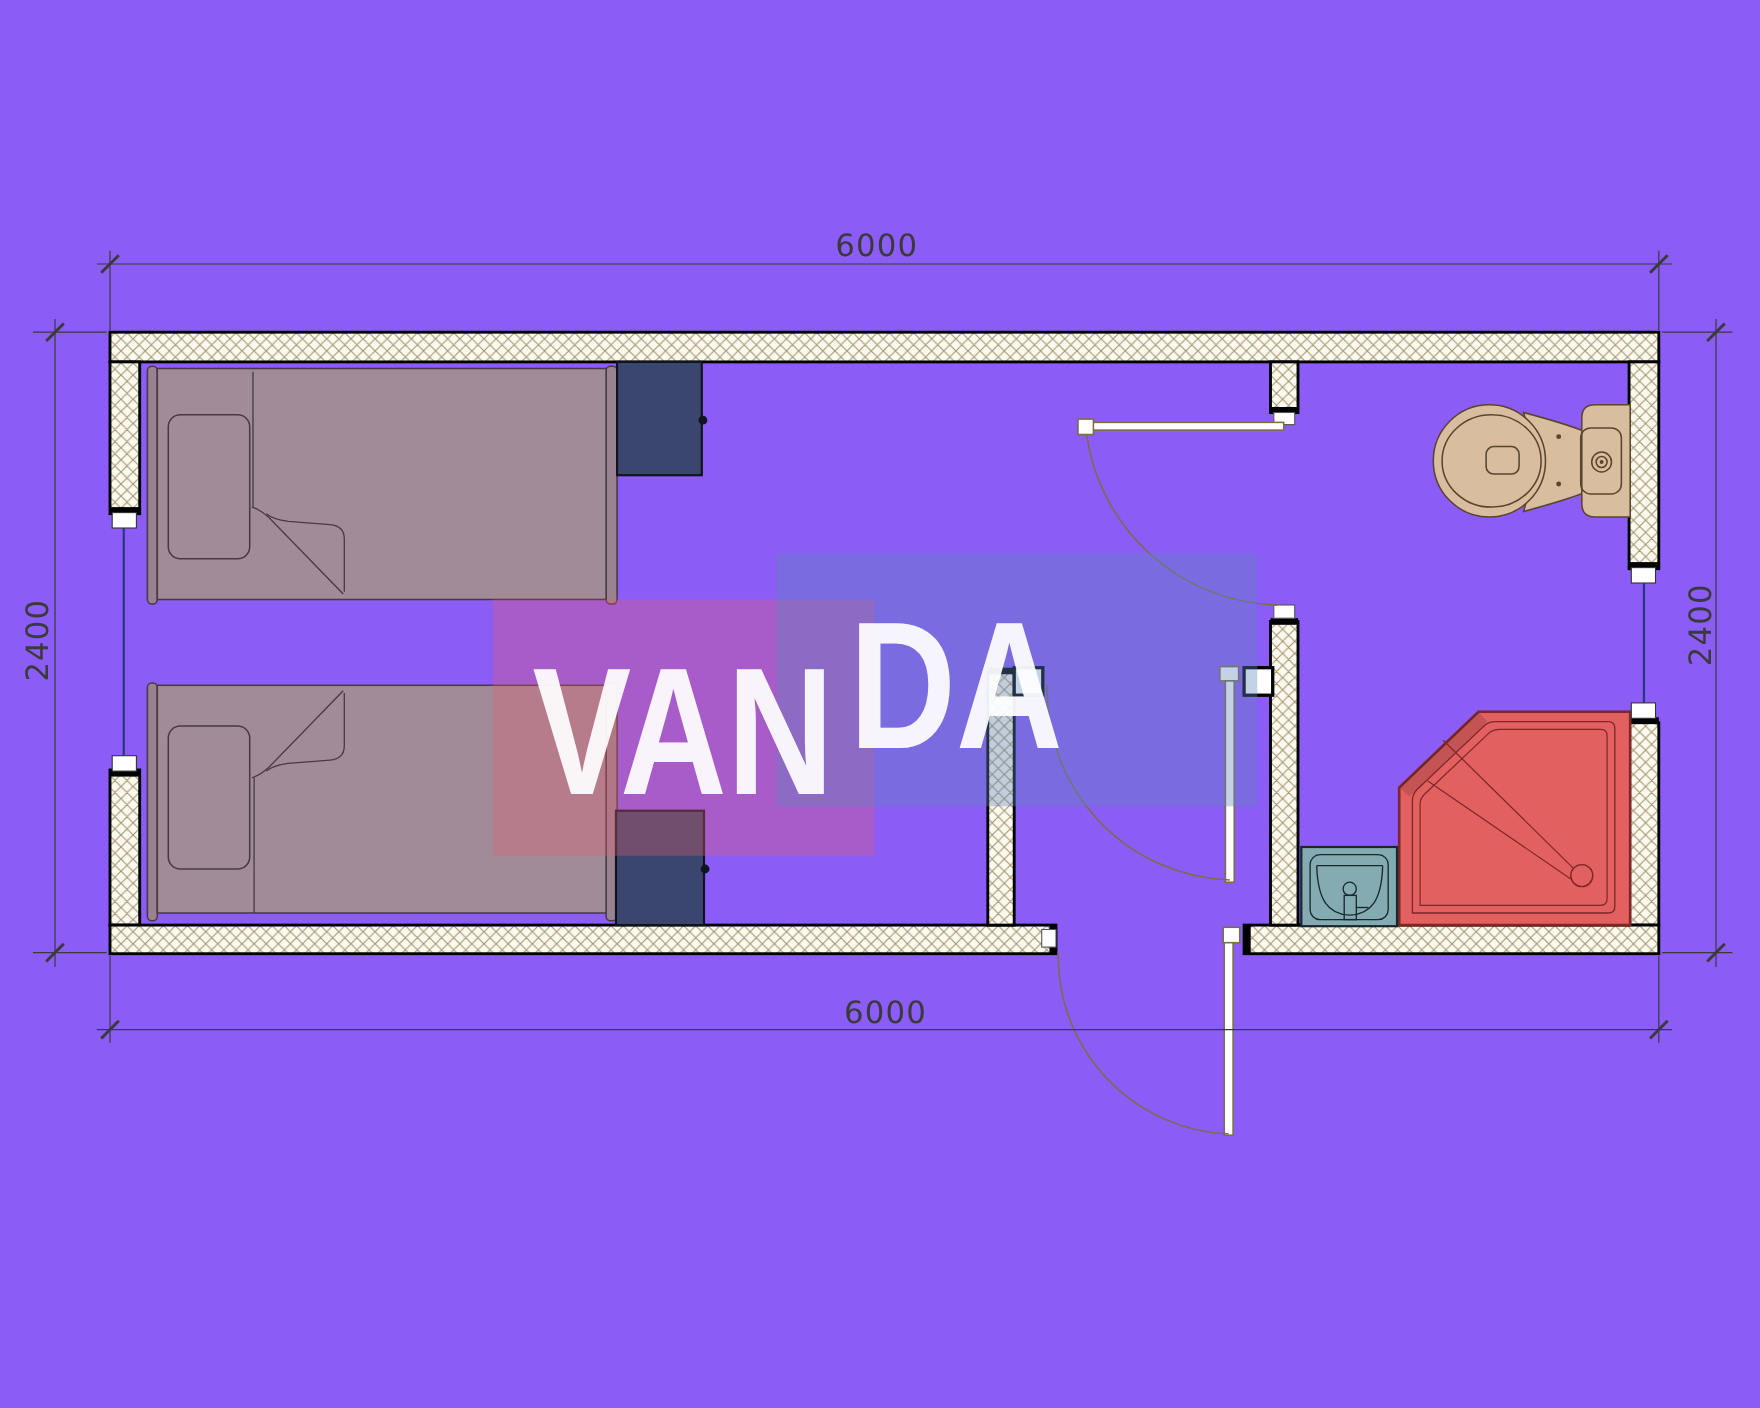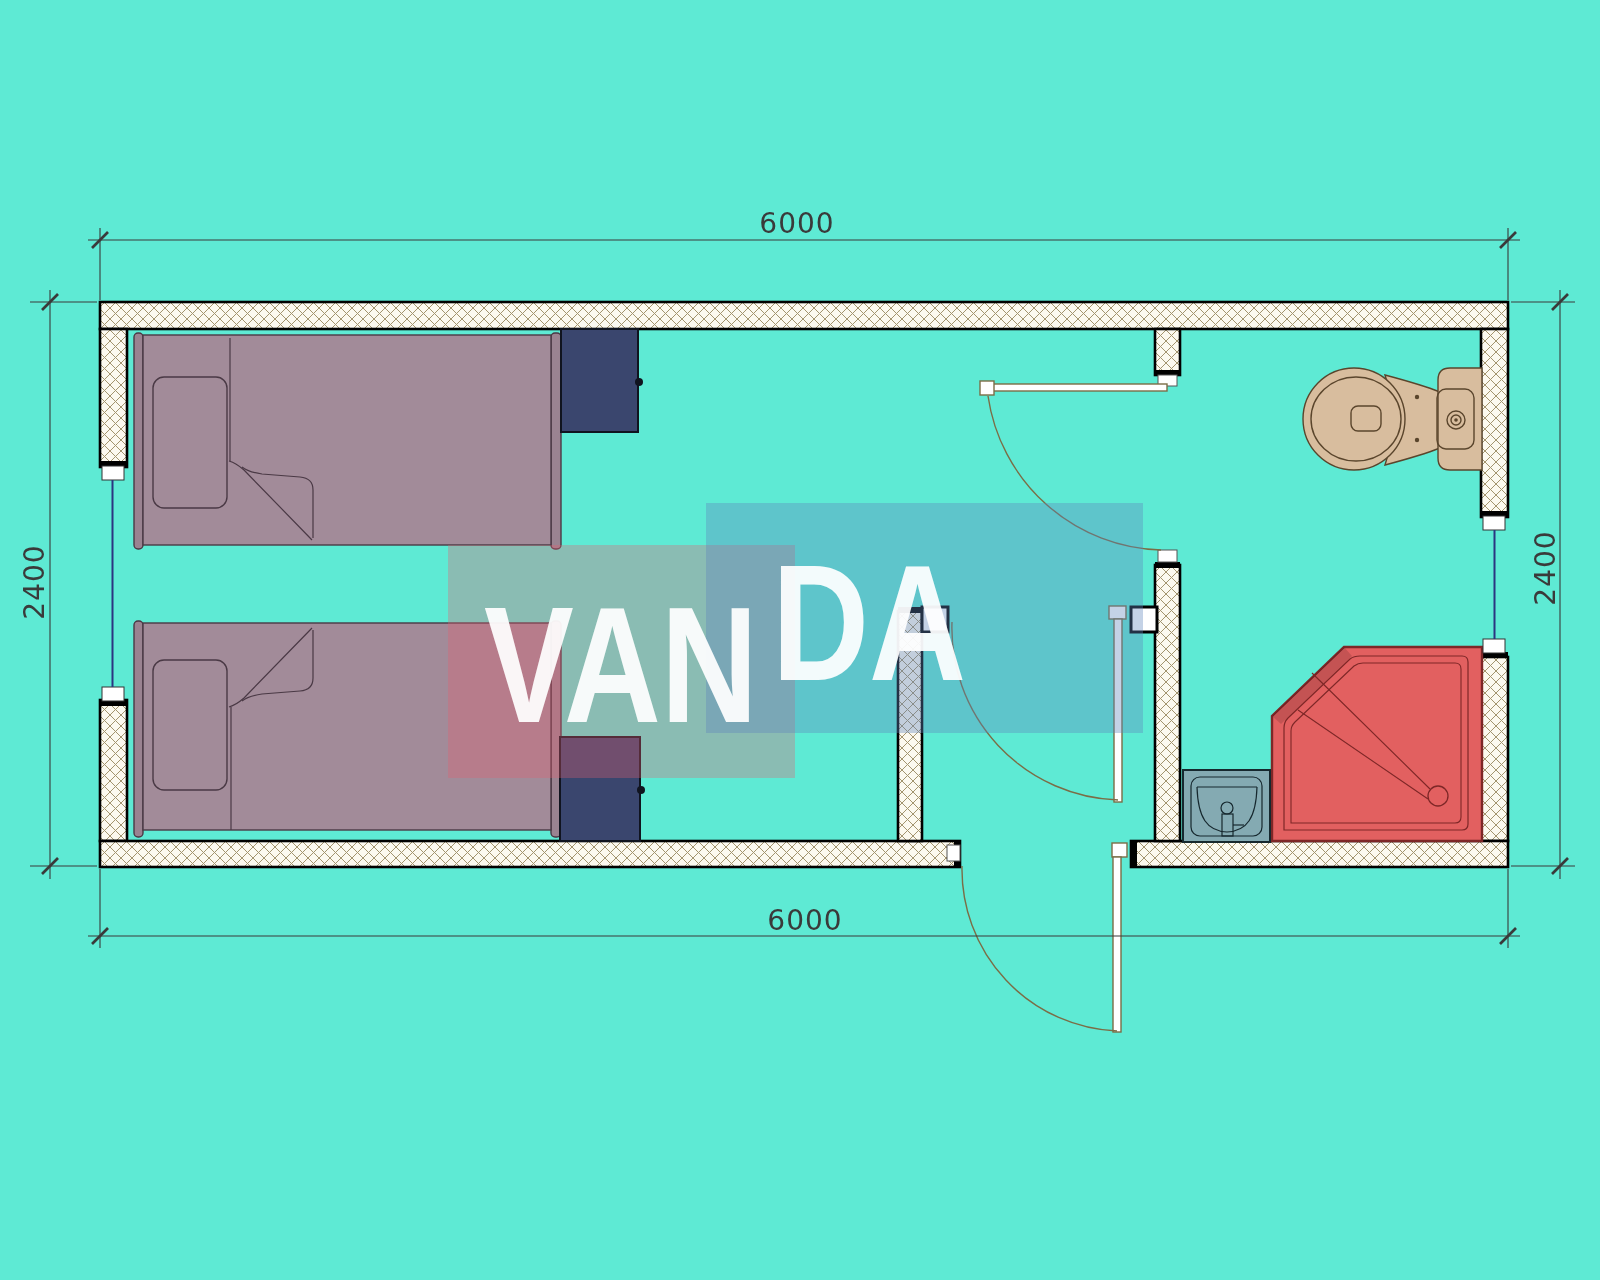--- a/index.html
+++ b/index.html
@@ -1,16 +1,16 @@
 <!DOCTYPE html>
 <html><head>
 <meta charset="utf-8">
 <style>
   html,body{margin:0;padding:0;background:#ffffff;}
-  .page{width:1600px;height:1280px;position:relative;background:#5eead4;overflow:hidden;}
+  .page{width:1600px;height:1280px;position:relative;background:#8b5cf6;overflow:hidden;}
   svg{display:block;}
   .dim-text{
     font-family:"DejaVu Sans", sans-serif;
     font-size:28px;
     fill:#3a3a3a;
     letter-spacing:1px;
   }
   .wm-text{
     font-family:"Liberation Sans", sans-serif;
     font-weight:bold;

